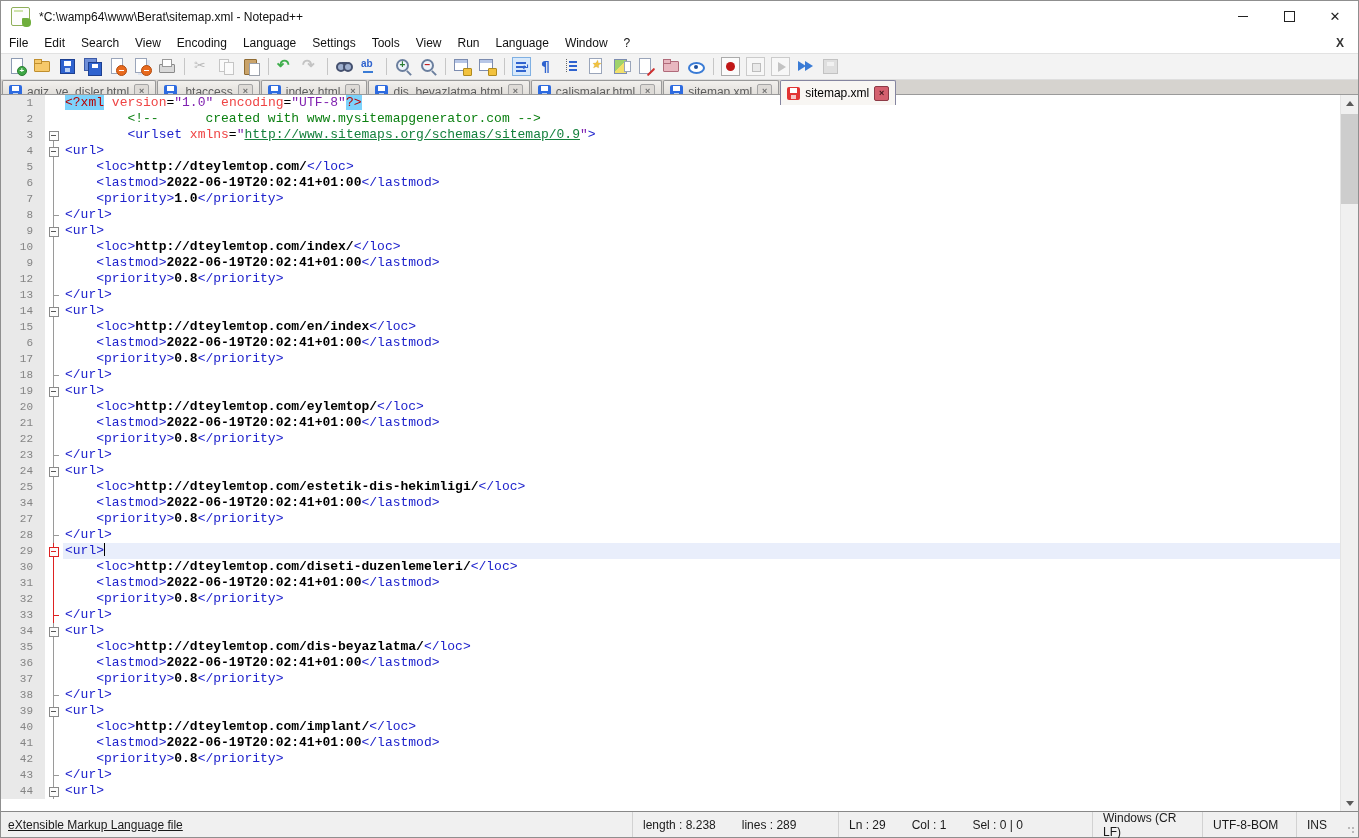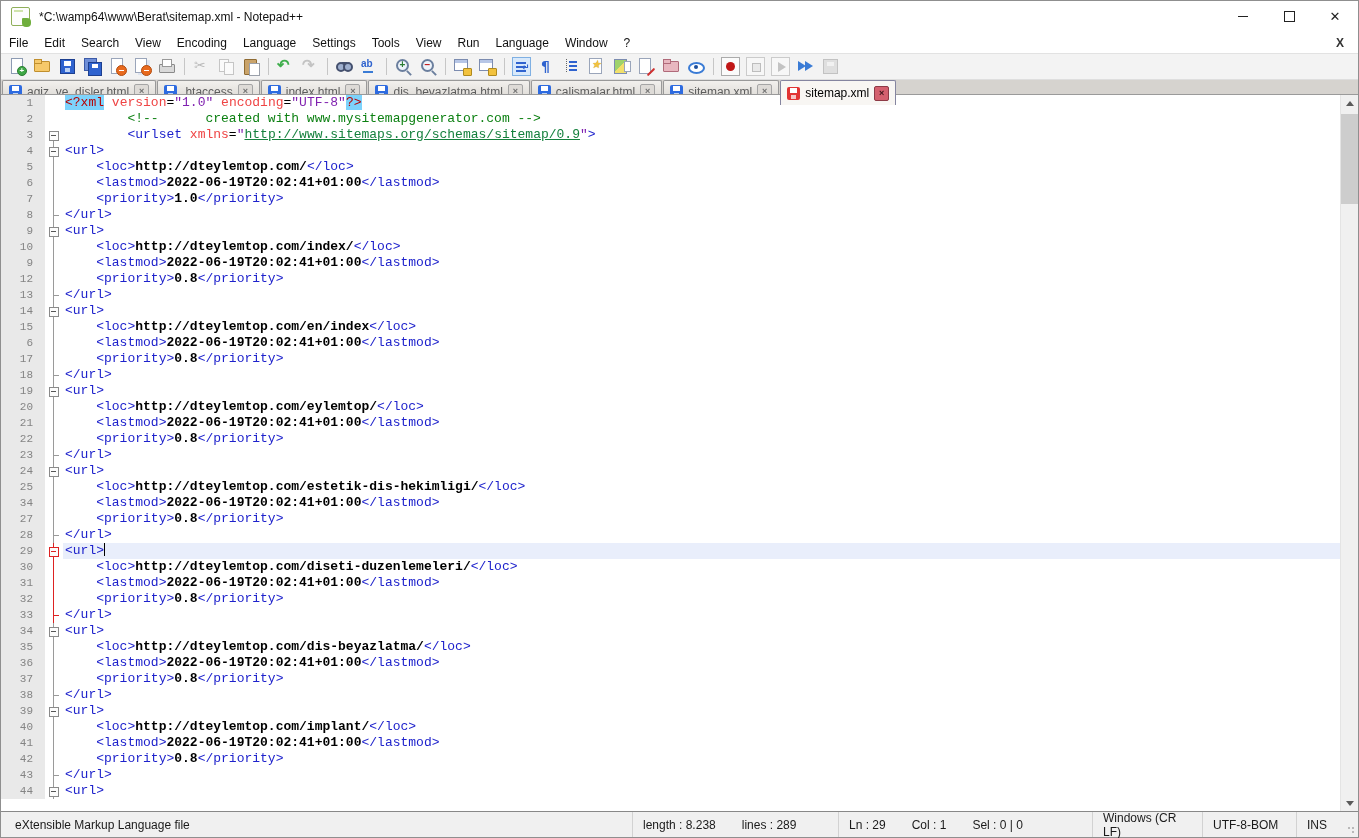--- a/index.html
+++ b/index.html
@@ -135,21 +135,21 @@
   .sb-arrow.up{top:0;}
   .sb-arrow.down{bottom:0;}
   .sb-arrow::after{content:"";position:absolute;left:5px;width:0;height:0;border-left:4px solid transparent;border-right:4px solid transparent;}
   .sb-arrow.up::after{top:6px;border-bottom:5px solid #5a5a5a;}
   .sb-arrow.down::after{top:7px;border-top:5px solid #5a5a5a;}
   .sb-thumb{position:absolute;left:0;top:19px;width:17px;height:90px;background:#cdcdcd;}
 
   
   .statusbar{height:25px;background:#f0f0f0;border-top:1px solid #888;display:flex;align-items:center;font-size:12px;color:#1a1a1a;flex:0 0 auto;}
   .seg{height:100%;display:flex;align-items:center;box-sizing:border-box;padding:0 10px;border-left:1px solid #d2d2d2;}
-  .seg.first{flex:1 1 auto;border-left:none;padding-left:14px;}
+  .seg.first{flex:1 1 auto;border-left:none;padding-left:7px;text-decoration:underline;}
   .seg .gap{display:inline-block;width:26px;}
   .seg-len{width:206px;}
   .seg-pos{width:254px;}
   .seg-eol{width:110px;}
   .seg-enc{width:94px;}
   .seg-ins{width:45px;}
   .grip{width:17px;height:100%;position:relative;}
   .grip::after{content:"";position:absolute;right:3px;bottom:3px;width:8px;height:8px;background:
     radial-gradient(circle at 2px 2px,#b9b9b9 1px,transparent 1.2px),
     radial-gradient(circle at 6px 6px,#b9b9b9 1px,transparent 1.2px),

